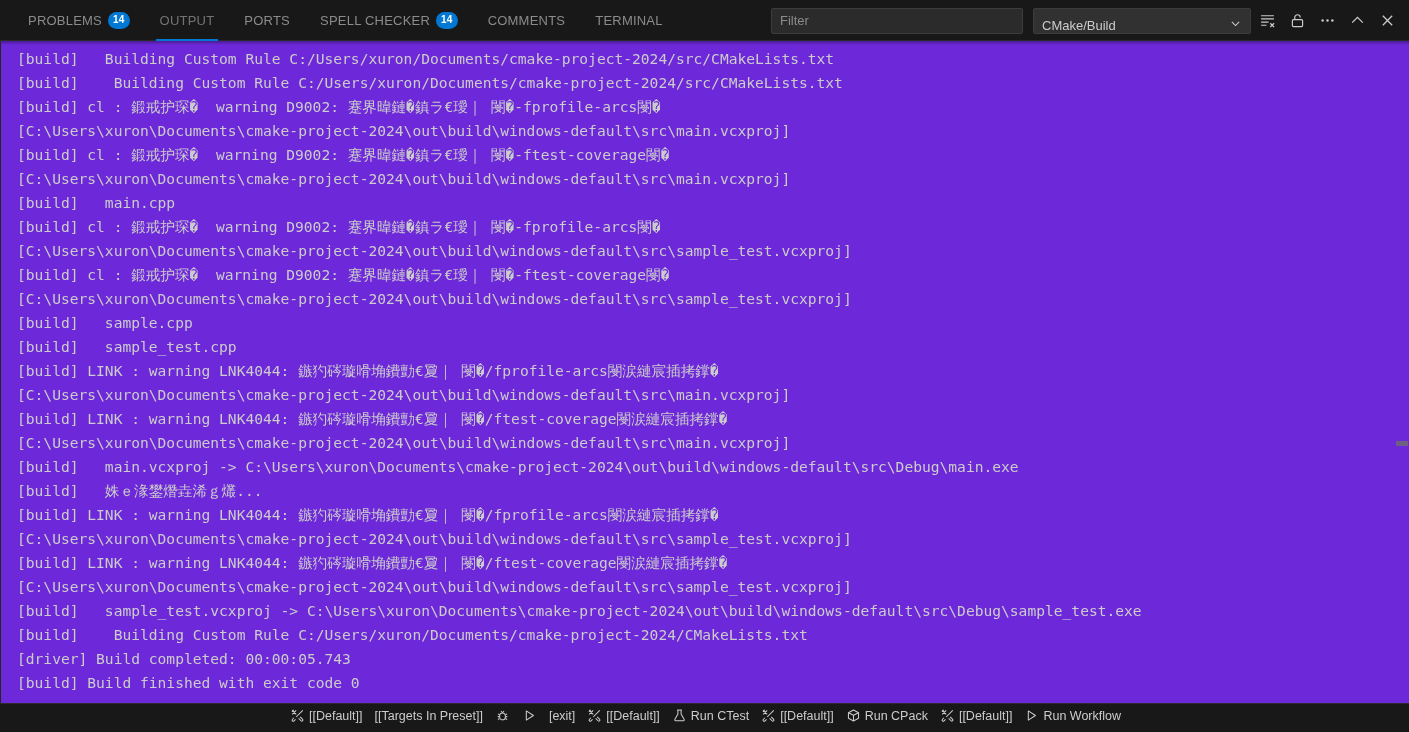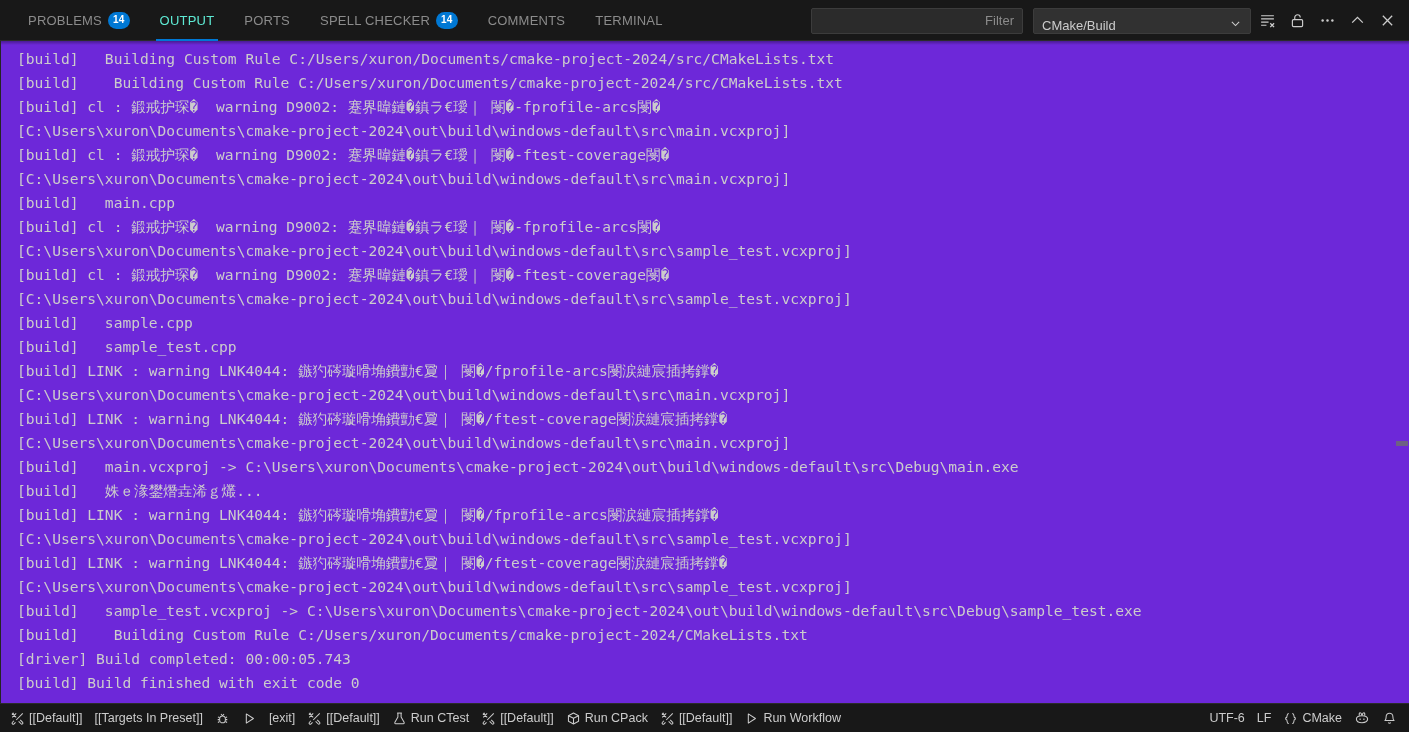--- a/index.html
+++ b/index.html
@@ -41,21 +41,21 @@
     align-items: center;
     gap: 6px;
     padding: 8px 10px;
     margin-right: 10px;
     font-size: 13px;
     letter-spacing: .22px;
     color: #8b8b8b;
     white-space: nowrap;
     cursor: pointer;
   }
-  .tab.active { color: #5eead4; }
+  .tab.active { color: #737373; }
   .tab.active::after {
     content: "";
     position: absolute;
     left: 6px; right: 6px; bottom: 0;
     height: 2px;
     background: #0078d4;
   }
   .badge {
     display: inline-flex;
     align-items: center;
@@ -74,31 +74,30 @@
   .header-right {
     position: absolute;
     right: 0; top: 0;
     height: 41px;
     display: flex;
     align-items: center;
     gap: 0;
     padding-right: 8px;
   }
   .filter-input {
-    width: 212px;
+    width: 252px;
     height: 26px;
     background: #2b2b2b;
     border: 1px solid #3c3c3c;
     border-radius: 2px;
     color: #cccccc;
     font-size: 13px;
     font-family: "Liberation Sans", sans-serif;
     padding: 0 8px;
     outline: none;
-    text-align: right;
   }
   .filter-input::placeholder { color: #8b8b8b; }
   .select-box {
     position: relative;
     width: 218px;
     height: 26px;
     margin-left: 10px;
     background: #313131;
     border: 1px solid #3c3c3c;
     border-radius: 2px;
@@ -167,20 +166,21 @@
   .statusbar {
     height: 29px;
     min-height: 29px;
     background: #181818;
     border-top: 1px solid #2b2b2b;
     display: flex;
     align-items: center;
     color: #cccccc;
     font-size: 12.5px;
     padding: 0 2px 0 4px;
+    flex-direction: column;
   }
   .sb-item {
     display: flex;
     align-items: center;
     gap: 4px;
     height: 23px;
     padding: 0 6px;
     white-space: nowrap;
     cursor: pointer;
     border-radius: 2px;

